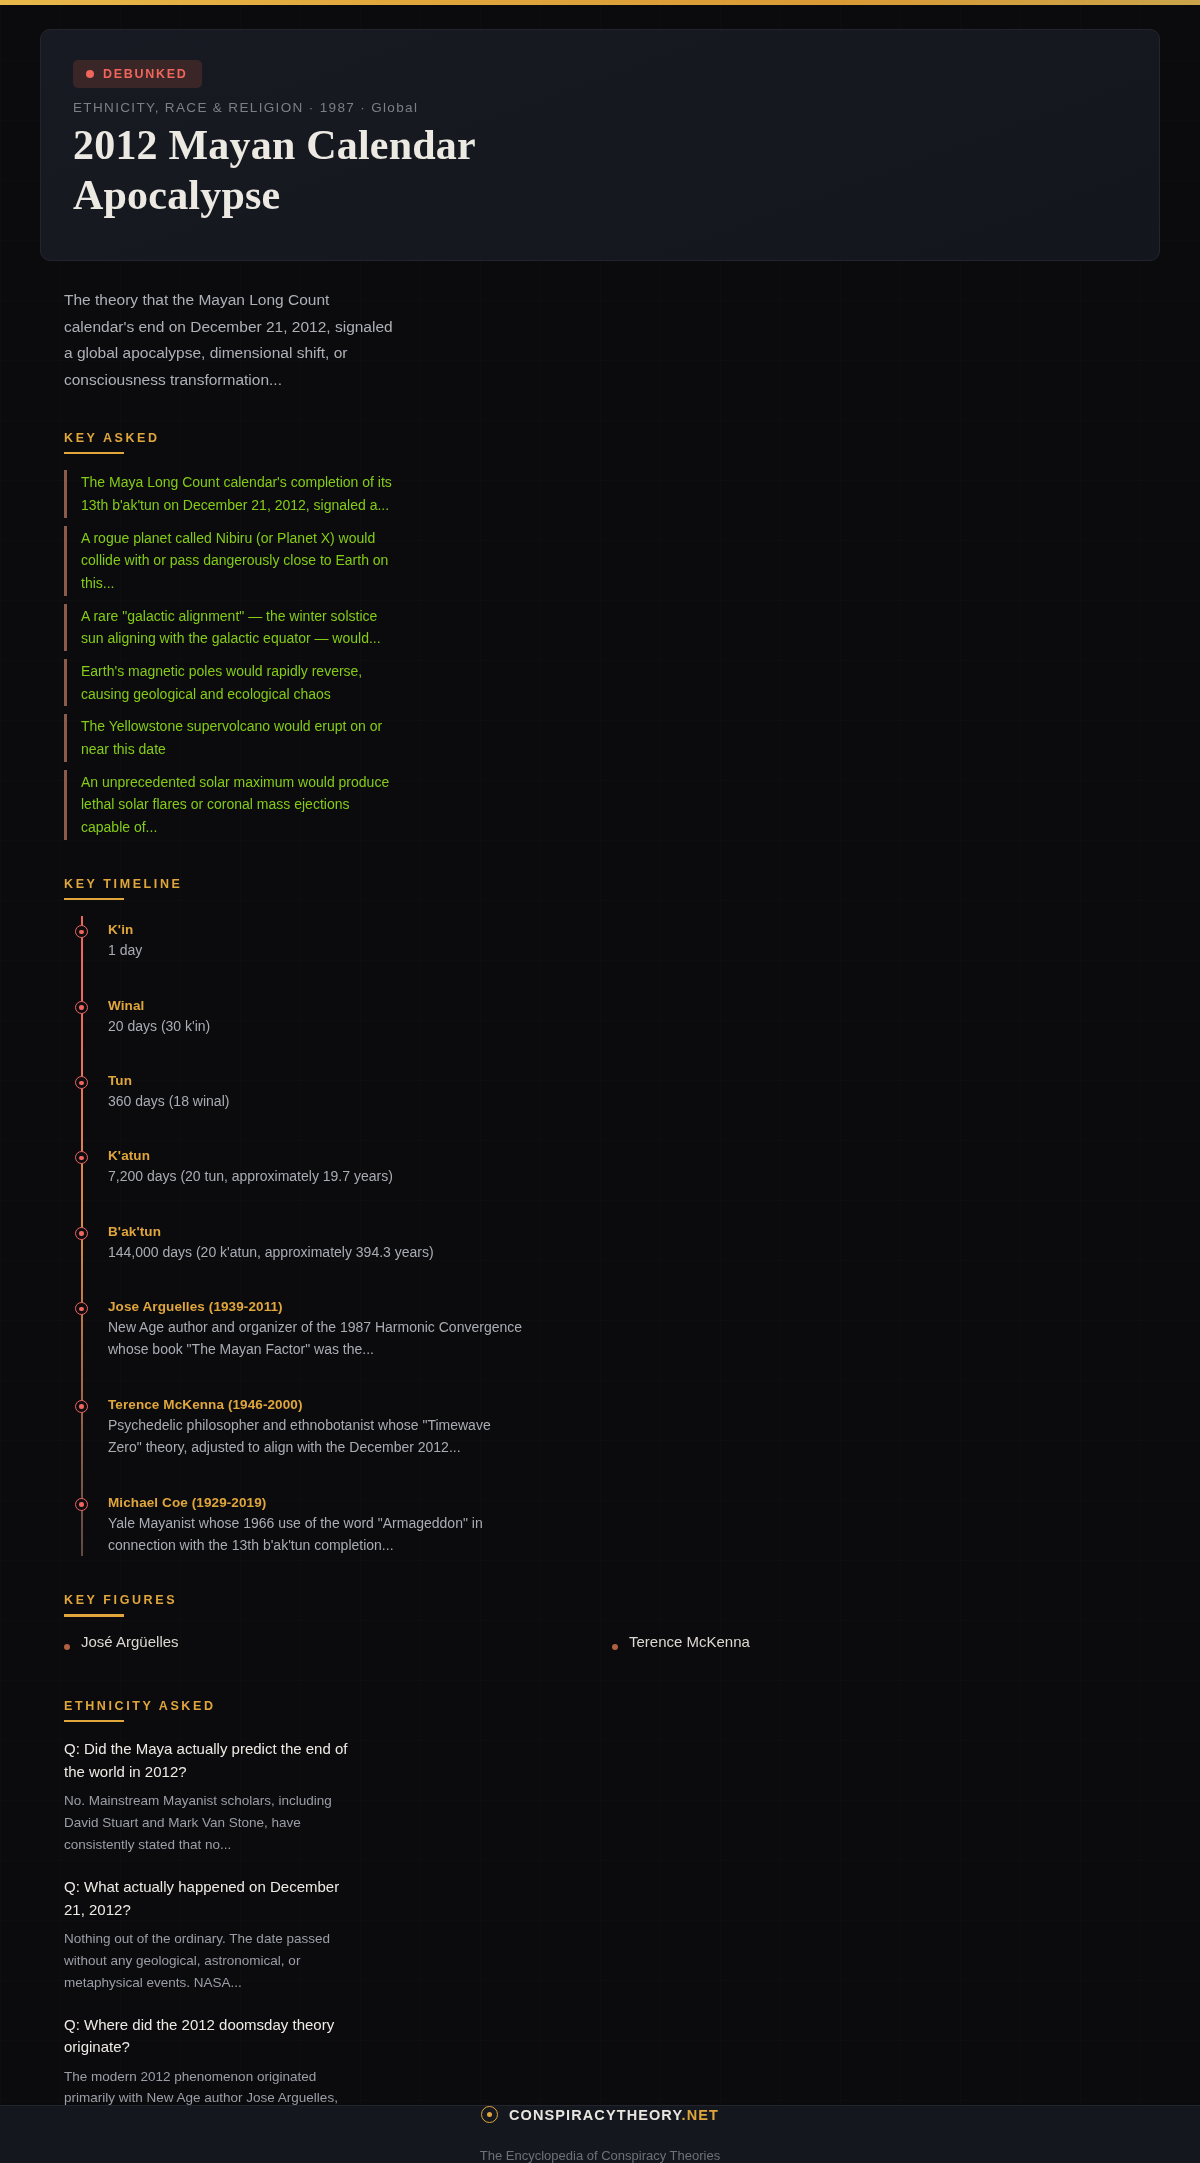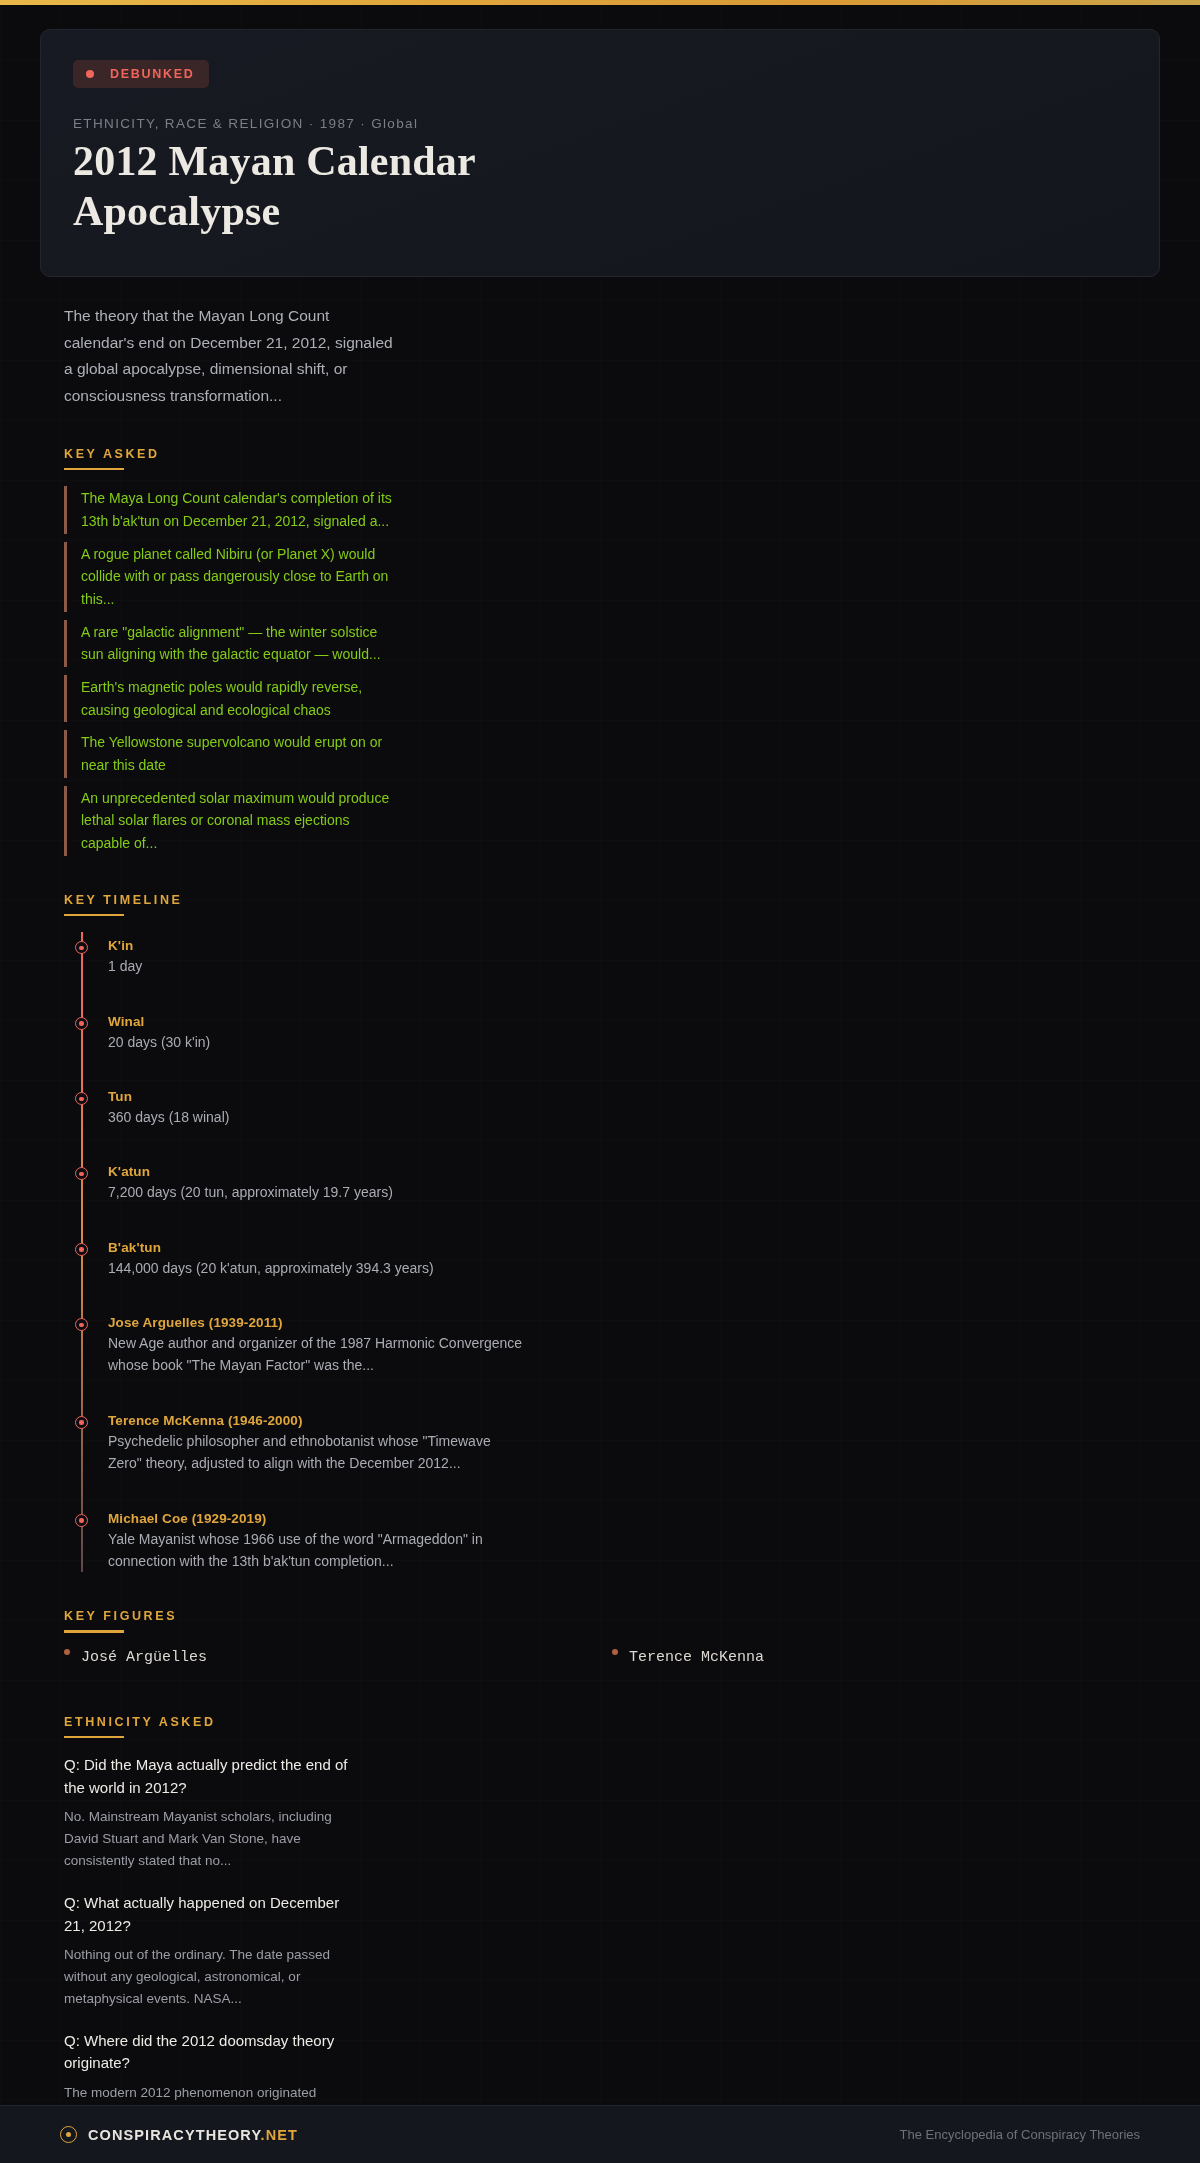--- a/index.html
+++ b/index.html
@@ -22,24 +22,24 @@
   
   .hero{
     margin:24px 40px 0 40px;
     border:1px solid #23252e;
     border-radius:10px;
     background:linear-gradient(160deg,#181a23 0%,#16181f 55%,#14161d 100%);
     padding:30px 32px 40px 32px;
     min-height:190px;
   }
   .badge{
-    display:inline-flex;align-items:center;gap:16px;
+    display:inline-flex;align-items:center;gap:9px;
     background:#3a2626;border-radius:5px;
     padding:7px 15px 7px 13px;
-    margin-bottom:28px;
+    margin-bottom:12px;
   }
   .badge .dot{width:8px;height:8px;border-radius:50%;background:#f0655c;display:block;}
   .badge span.txt{
     color:#f0655c;font-size:12.5px;font-weight:bold;letter-spacing:1.7px;
   }
   .meta{
     color:#7d7f88;font-size:13.5px;letter-spacing:1.35px;
     margin-bottom:6px;
   }
   h1.title{
@@ -83,35 +83,36 @@
     position:absolute;left:-33.2px;top:3px;width:13px;height:13px;border-radius:50%;
     border:1.7px solid #f0655c;background:#0d0d11;
   }
   .tl-dot::after{content:"";position:absolute;left:3.6px;top:3.6px;width:4.4px;height:4.4px;
     border-radius:50%;background:#f0655c;}
   .tl-t{color:#e0a63c;font-size:13.5px;font-weight:bold;margin-bottom:2px;letter-spacing:.1px;}
   .tl-d{color:#a9acb3;font-size:14px;line-height:1.6;max-width:420px;}
 
   
   .figs{display:flex;flex-wrap:wrap;}
-  .fig{width:50%;display:flex;align-items:flex-start;gap:11px;margin-bottom:12px;font-family:Liberation Mono, monospace;}
+  .fig{width:50%;display:flex;align-items:flex-end;gap:11px;margin-bottom:12px;}
   .fig .fdot{width:6px;height:6px;border-radius:50%;background:#b0613f;flex:0 0 auto;}
   .fig .fname{color:#ddd9d2;font-size:15px;}
 
   
   .faq{margin-bottom:20px;}
   .faq-q{color:#eeebe5;font-size:15px;font-weight:normal;line-height:1.5;max-width:300px;margin-bottom:7px;}
   .faq-a{color:#9b9ea6;font-size:13.5px;line-height:1.62;max-width:300px;}
 
   
   #footer{
     position:absolute;left:0;bottom:0;width:1200px;height:58px;
     background:#15171e;border-top:1px solid #23252e;
     display:flex;align-items:center;justify-content:space-between;
     padding:0 60px;
+    flex-direction:column;
   }
   .brand{display:flex;align-items:center;gap:11px;}
   .brand .bicon{
     width:17px;height:17px;border-radius:50%;border:1.7px solid #e0a63c;
     position:relative;flex:0 0 auto;
   }
   .brand .bicon::after{content:"";position:absolute;left:4.6px;top:4.6px;width:5px;height:5px;
     border-radius:50%;background:#e0a63c;}
   .brand .btxt{font-size:14.5px;letter-spacing:1.1px;color:#e9e6e0;font-weight:bold;}
   .brand .btxt em{font-style:normal;color:#e0a63c;}

